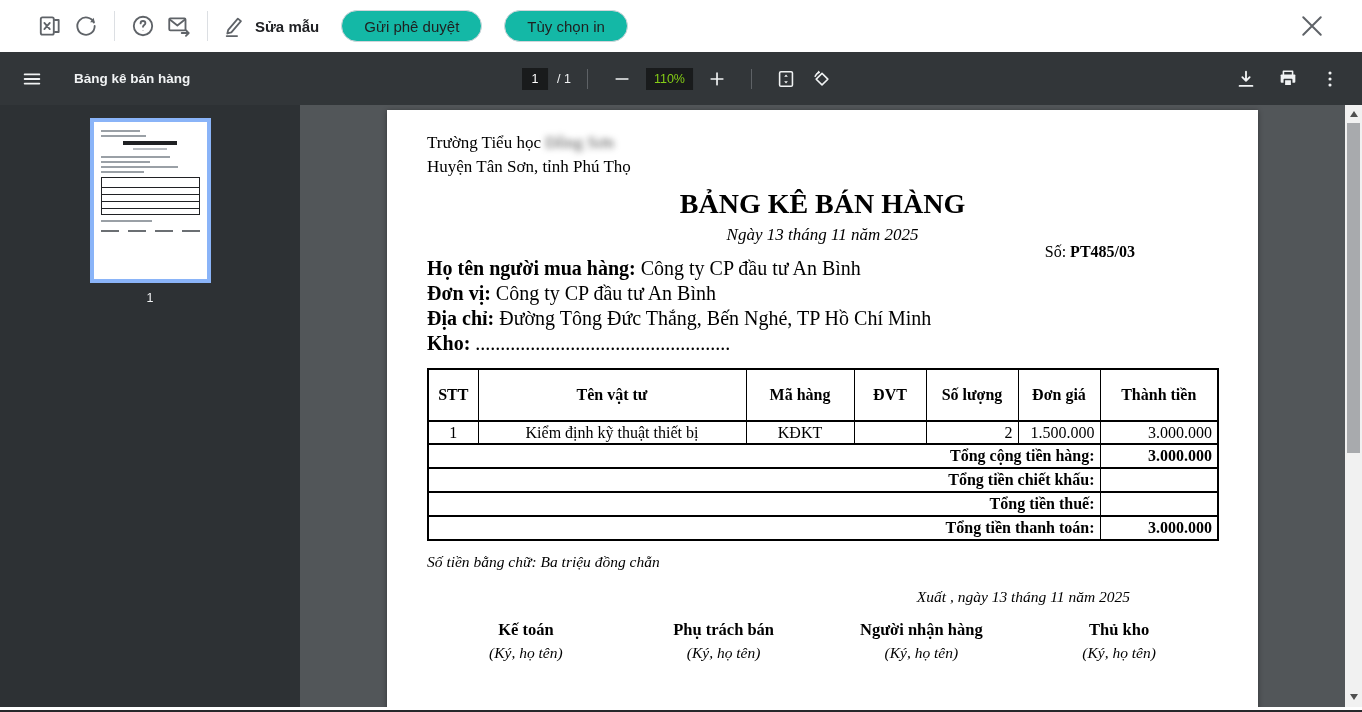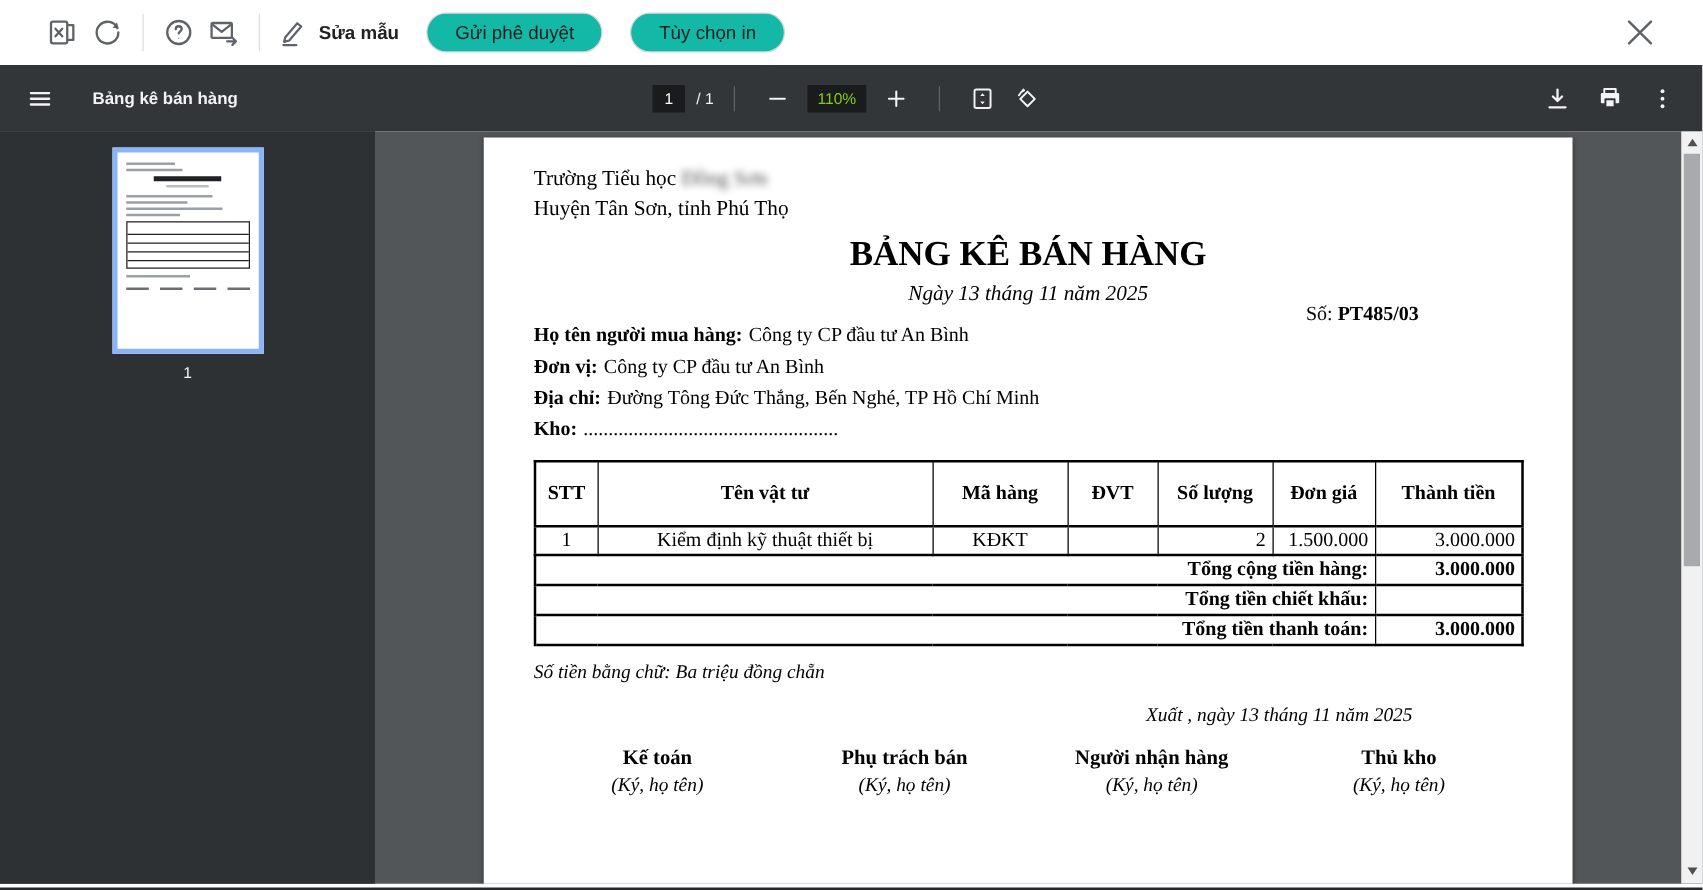--- a/index.html
+++ b/index.html
@@ -56,21 +56,21 @@
           box-shadow:0 1px 5px rgba(0,0,0,.4); font-family:"Liberation Serif", serif; color:#000;
           padding:21px 40px 0 40px; }
 
   .org-line { font-size:17px; line-height:24px; }
   .org-redacted { filter:blur(3px); color:#555; }
   .doc-title { text-align:center; font-weight:700; font-size:28px; margin-top:9px; }
   .doc-subtitle-row { position:relative; text-align:center; font-size:17px; font-style:italic; margin-top:5px; }
   .doc-number { position:absolute; right:83px; top:18px; font-style:normal; font-size:16px; }
   .doc-number b { font-weight:700; }
   .buyer-block { margin-top:11px; }
-  .buyer-line { font-size:16px; line-height:25px; }
+  .buyer-line { font-size:20px; line-height:25px; }
   .buyer-line .lbl { font-weight:700; margin-right:5px; }
 
   table.goods { border-collapse:collapse; width:790px; margin-top:12px; table-layout:fixed; }
   table.goods th, table.goods td { border:1px solid #000; font-size:16px; }
   table.goods { border:2px solid #000; }
   table.goods thead th { font-weight:700; height:52px; text-align:center; border-bottom:2px solid #000; }
   table.goods td { height:23px; padding:0 5px; }
   .td-c { text-align:center; } .td-r { text-align:right; } .td-l { text-align:center; }
   tr.total-row td { border-top:2px solid #000; font-size:16px; height:24px; }
   tr.total-row .t-lbl { font-weight:700; text-align:right; border-right:1px solid #000; border-left:2px solid #000; }
@@ -303,20 +303,24 @@
           </tr>
           <tr class="total-row">
             <td class="t-lbl" colspan="6">Tổng cộng tiền hàng:</td>
             <td class="t-val">3.000.000</td>
           </tr>
           <tr class="total-row">
             <td class="t-lbl" colspan="6">Tổng tiền chiết khấu:</td>
             <td class="t-val"></td>
           </tr>
           <tr class="total-row">
+            <td class="t-lbl" colspan="6">Tổng tiền thuế:</td>
+            <td class="t-val"></td>
+          </tr>
+          <tr class="total-row">
             <td class="t-lbl" colspan="6">Tổng tiền thanh toán:</td>
             <td class="t-val">3.000.000</td>
           </tr>
         </tbody>
       </table>
 
       <div class="amount-words">Số tiền bằng chữ: Ba triệu đồng chẵn</div>
       <div class="export-date">Xuất , ngày 13 tháng 11 năm 2025</div>
 
       <div class="signatures">

